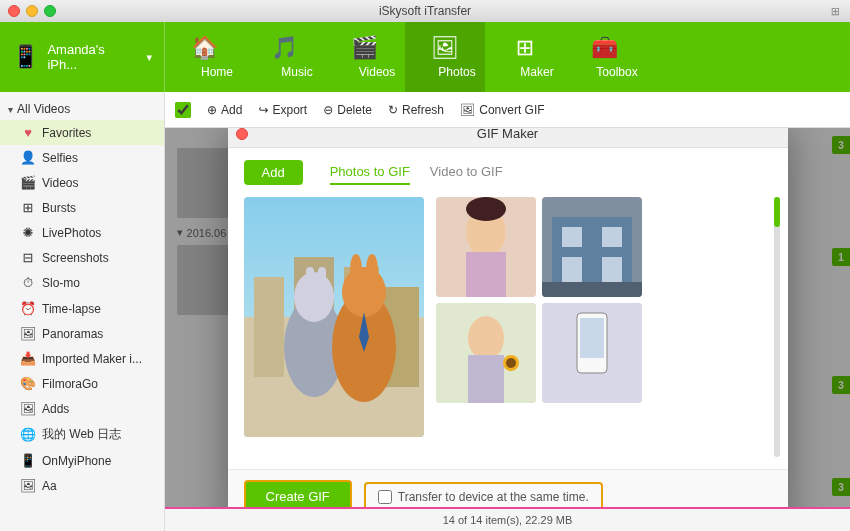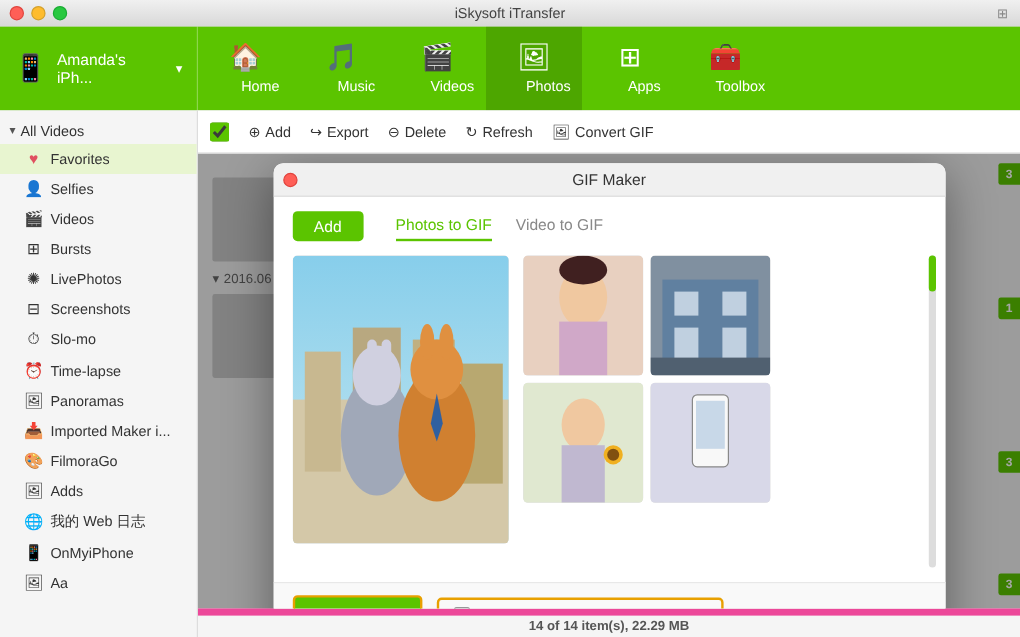--- a/index.html
+++ b/index.html
@@ -92,30 +92,30 @@
     
     .green-bar {
       position: absolute; right: 0; width: 20px; background: #5bc400;
       display: flex; align-items: center; justify-content: center;
       color: white; font-size: 10px; font-weight: bold; border-radius: 2px 0 0 2px;
     }
 
     
     .statusbar {
       position: absolute; bottom: 0; left: 0; right: 0;
-      height: 24px; background: #f5f5f5; border-top: 6px solid #ec4899;
+      height: 24px; background: #f5f5f5; border-top: 2px solid #ec4899;
       display: flex; align-items: center; justify-content: center;
-      font-size: 11px; color: #555; font-weight: bold;
+      font-size: 11px; color: #555;
     }
 
     
     .modal-overlay {
       position: absolute; top: 0; left: 0; right: 0; bottom: 0;
       background: rgba(0,0,0,0.35); z-index: 10;
-      display: flex; align-items: flex-start; justify-content: center;
+      display: flex; align-items: center; justify-content: center;
       padding-top: 8px;
     }
     .modal {
       background: white; border-radius: 8px; width: 560px;
       box-shadow: 0 10px 40px rgba(0,0,0,0.4);
       overflow: hidden;
     }
     .modal-header {
       background: #f0f0f0; height: 28px; display: flex; align-items: center;
       justify-content: center; position: relative;
@@ -198,21 +198,21 @@
     <div class="nav-item">
       <span class="nav-item-icon">🎬</span>
       <span class="nav-item-label">Videos</span>
     </div>
     <div class="nav-item active">
       <span class="nav-item-icon">🖼</span>
       <span class="nav-item-label">Photos</span>
     </div>
     <div class="nav-item">
       <span class="nav-item-icon">⊞</span>
-      <span class="nav-item-label">Apps</span>
+      <span class="nav-item-label">Maker</span>
     </div>
     <div class="nav-item">
       <span class="nav-item-icon">🧰</span>
       <span class="nav-item-label">Toolbox</span>
     </div>
   </div>
 </div>
 
 <div class="main">
 

